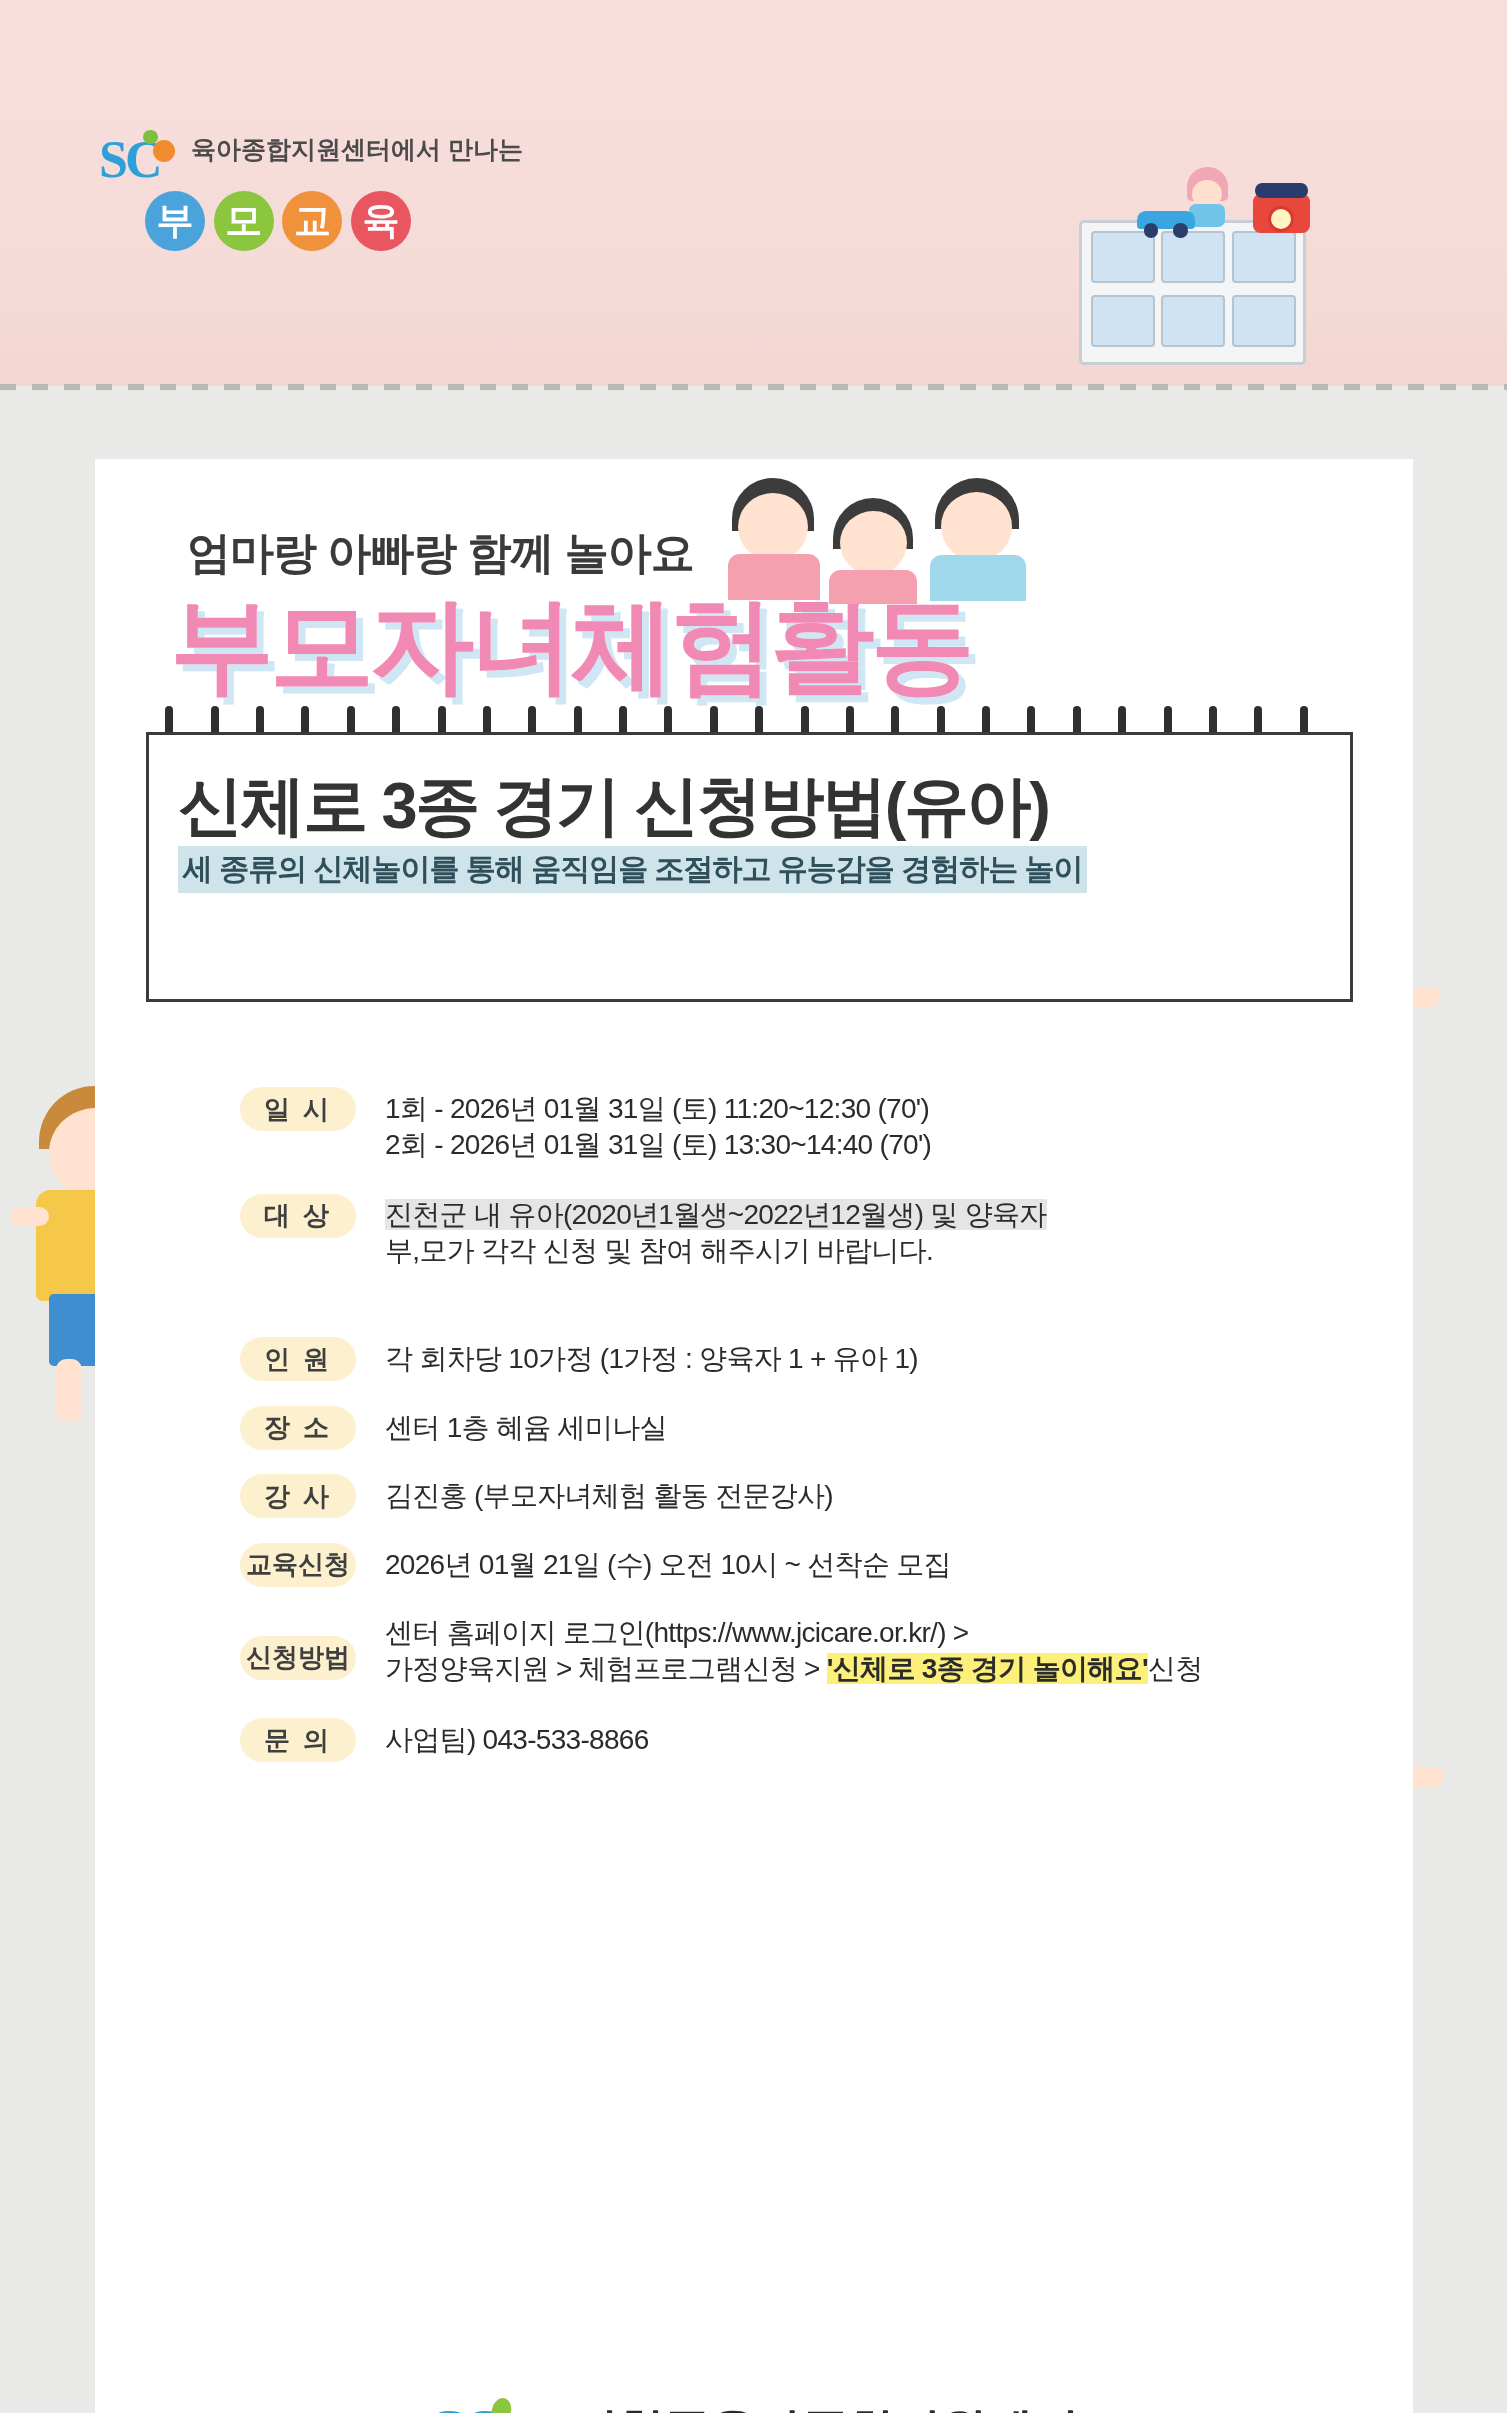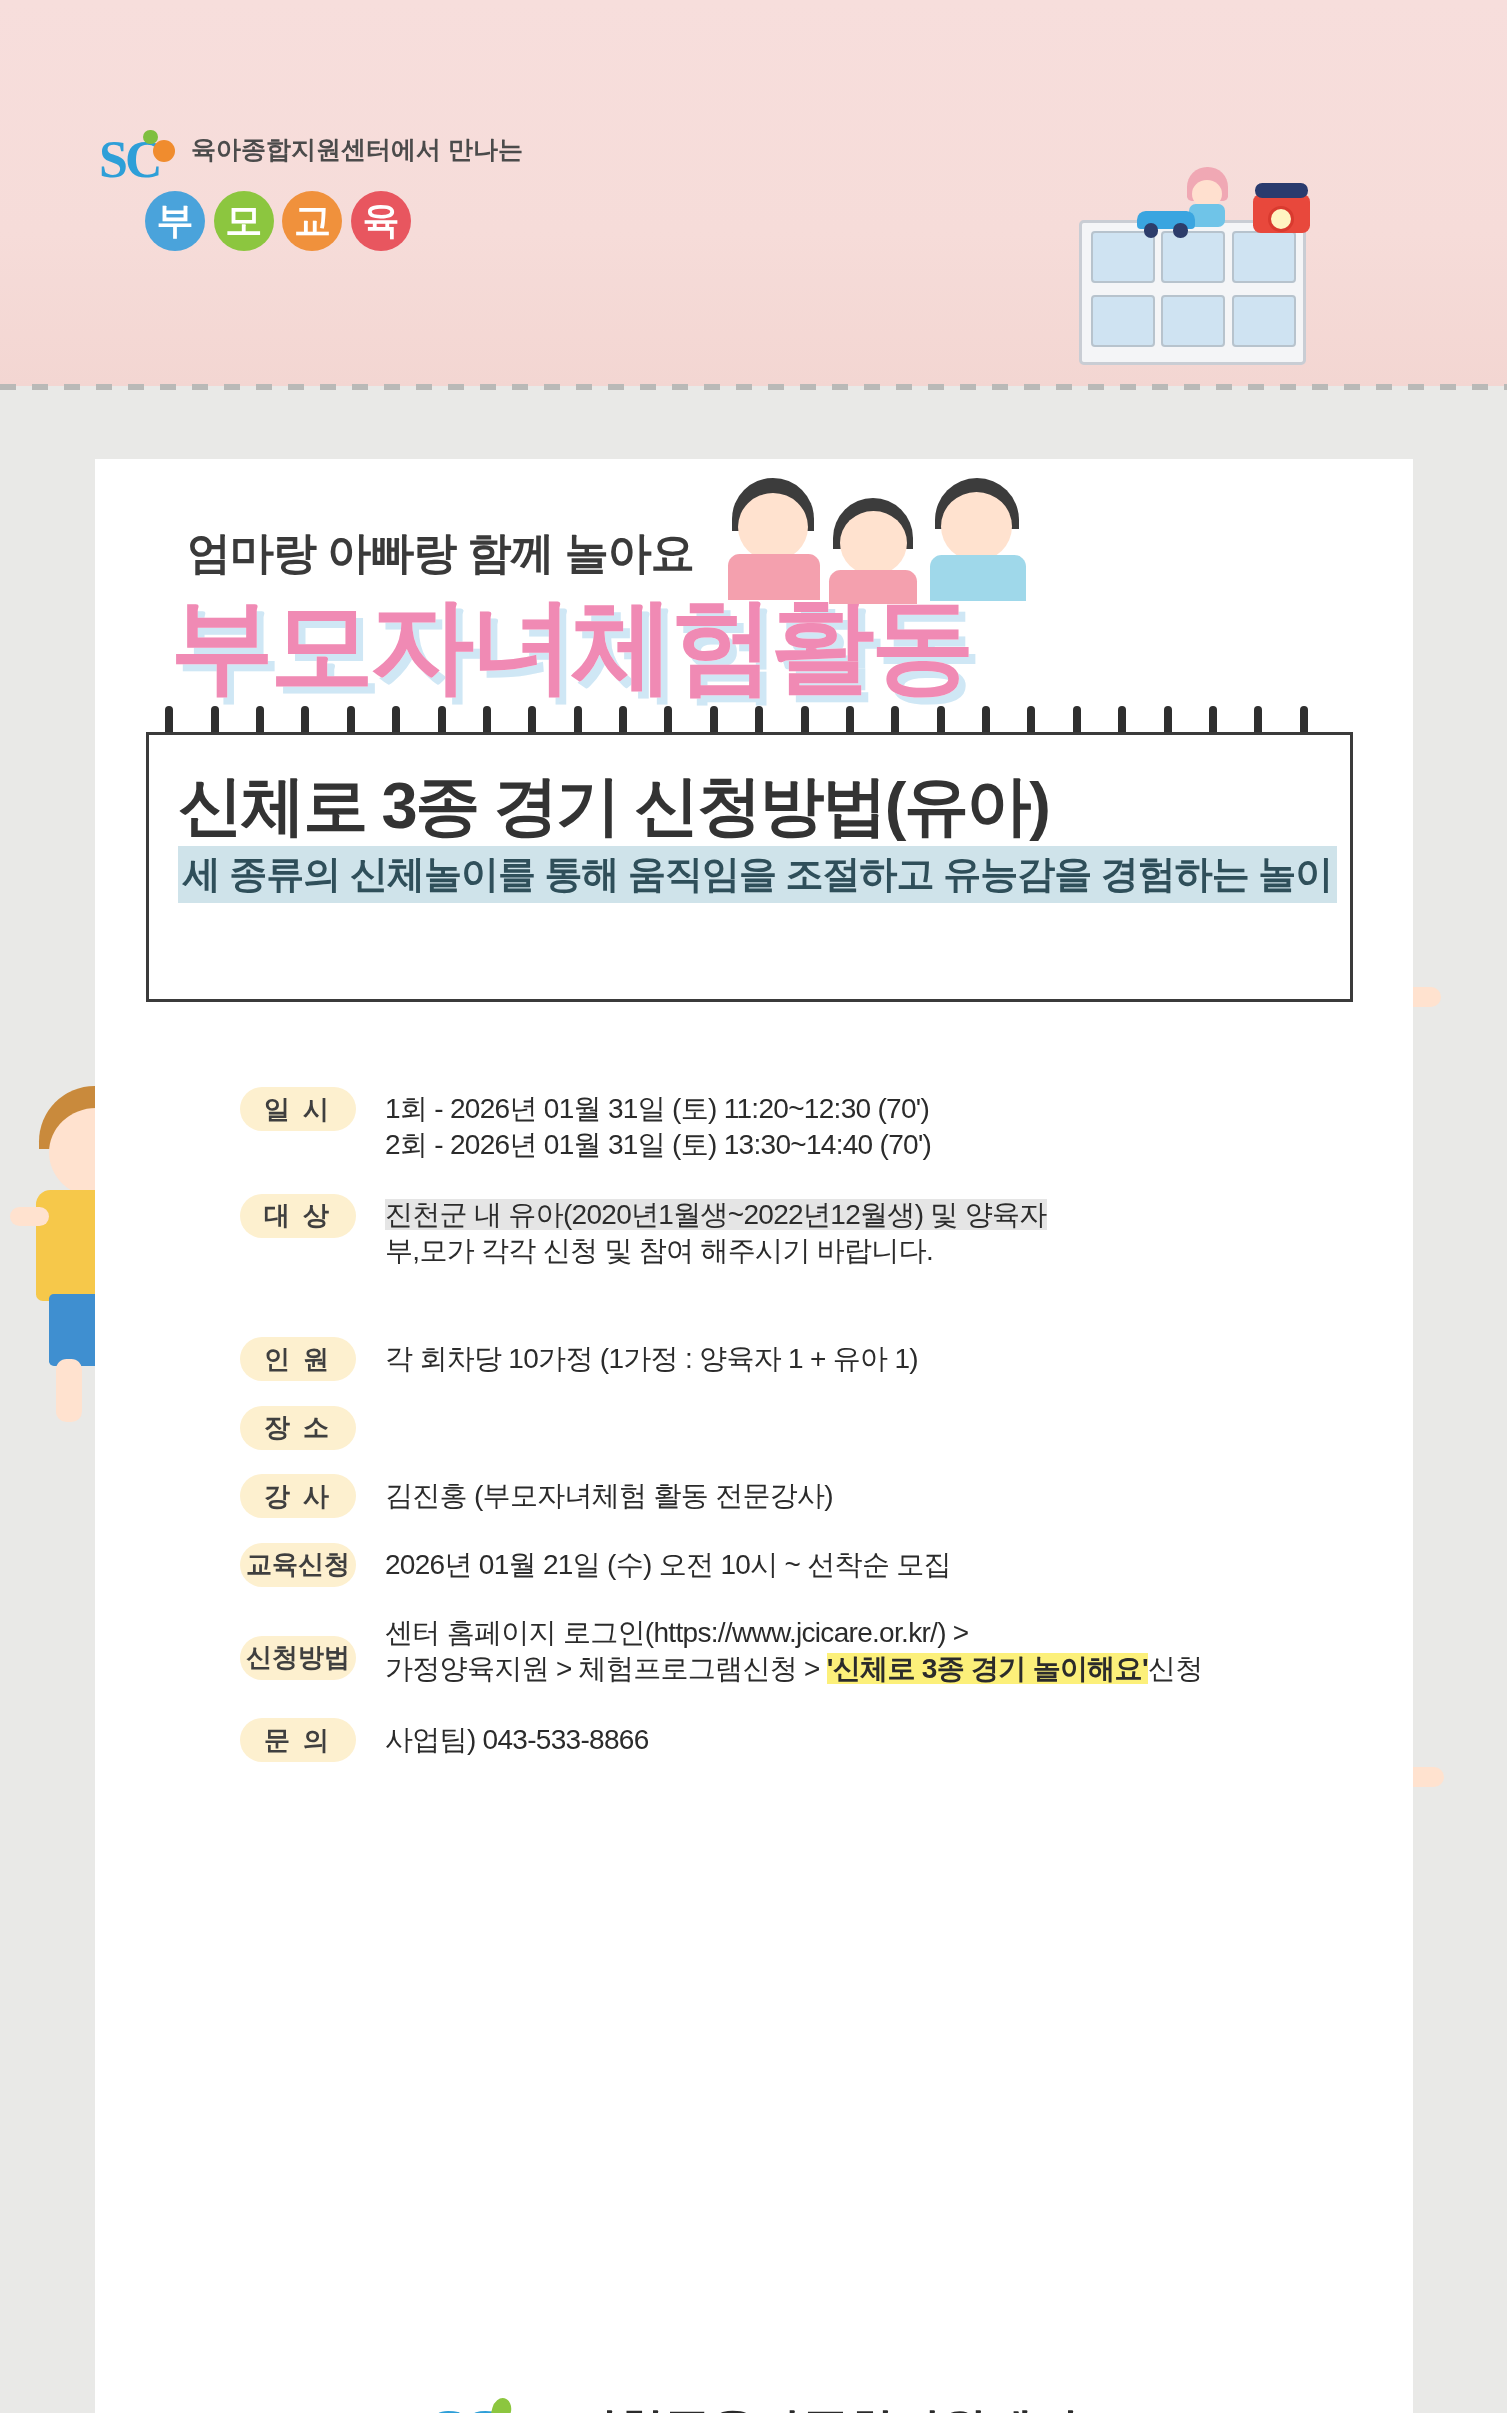--- a/index.html
+++ b/index.html
@@ -117,21 +117,21 @@
   .ring {
     position: absolute; top: 0; width: 7.7px; height: 32px;
     background: #2f2f2f; border-radius: 3.9px;
   }
   .nb-title {
     position: absolute; left: 29px; top: 26.5px;
     font-size: 65px; font-weight: 800; color: #333333; letter-spacing: -2.4px;
   }
   .nb-sub {
     position: absolute; left: 29px; top: 111px;
-    font-size: 38px; font-weight: 700; color: #2f4f5a; letter-spacing: -1px;
+    font-size: 30px; font-weight: 700; color: #2f4f5a; letter-spacing: -1px;
     background: #cfe3ea; padding: 2.9px 4.8px;
   }
 
   
   .rows { position: absolute; left: 145px; top: 628px; width: 1139px; }
   .row { position: relative; margin-bottom: 10.6px; }
   .pill {
     position: absolute; left: 0; top: 0;
     width: 116px; height: 44px; border-radius: 22px;
     background: #fdf0cf;
@@ -347,20 +347,23 @@
           </div>
         </div>
         <div class="row" style="height: 58px;">
           <div class="pill">인 원</div>
           <div class="row-content">
             <div class="line"><span>각 회차당 10가정 (1가정 : 양육자 1 + 유아 1)</span></div>
           </div>
         </div>
         <div class="row" style="height: 58px;">
           <div class="pill">장 소</div>
+          <div class="row-content">
+            <div class="line"><span>센터 1층 혜윰 세미나실</span></div>
+          </div>
         </div>
         <div class="row" style="height: 58px;">
           <div class="pill">강 사</div>
           <div class="row-content">
             <div class="line"><span>김진홍 (부모자녀체험 활동 전문강사)</span></div>
           </div>
         </div>
         <div class="row" style="height: 58px;">
           <div class="pill" style="letter-spacing: 0px;">교육신청</div>
           <div class="row-content">

